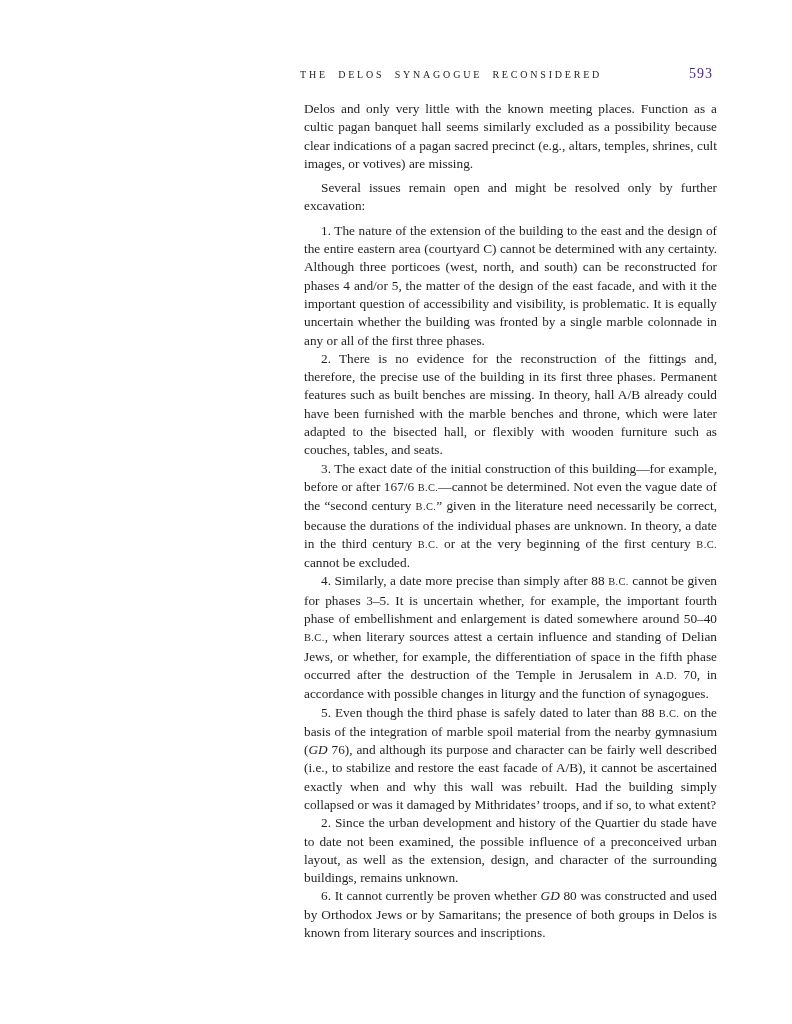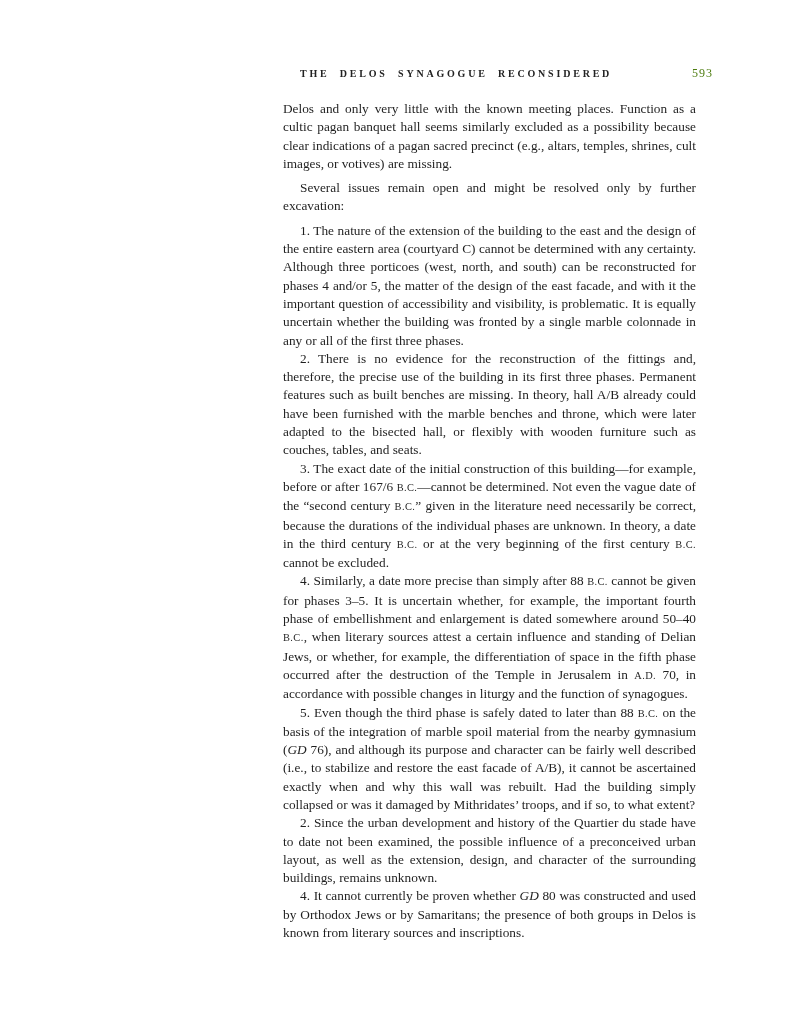--- a/index.html
+++ b/index.html
@@ -22,32 +22,32 @@
     left: 300px;
     width: 413px;
     display: flex;
     justify-content: space-between;
     align-items: baseline;
   }
   .running-title {
     font-size: 10px;
     letter-spacing: 2.8px;
     word-spacing: 5px;
-    font-weight: bold;
+    font-weight: normal;
     color: #222222;
   }
   .page-number {
-    font-size: 12px;
+    font-size: 14px;
     letter-spacing: 1px;
-    color: #4d7c0f;
+    color: #4c1d95;
   }
   .body-text {
     position: absolute;
     top: 100px;
-    left: 283px;
+    left: 304px;
     width: 413px;
     font-size: 13.3px;
     line-height: 18.3px;
     text-align: justify;
     hyphens: auto;
     -webkit-hyphens: auto;
     color: #1f1f1f;
   }
   .body-text p {
     margin: 0;
@@ -68,15 +68,15 @@
   </div>
   <div class="body-text">
       <p class=""><span>Delos and only very little with the known meeting places. Function as a cultic pagan banquet hall seems similarly excluded as a possibility because clear indications of a pagan sacred precinct (e.g., altars, temples, shrines, cult images, or votives) are missing.</span></p>
       <p class="indent space-before"><span>Several issues remain open and might be resolved only by further excavation:</span></p>
       <p class="indent space-before"><span>1. The nature of the extension of the building to the east and the design of the entire eastern area (courtyard C) cannot be determined with any certainty. Although three porticoes (west, north, and south) can be reconstructed for phases 4 and/or 5, the matter of the design of the east facade, and with it the important question of accessibility and visibility, is problematic. It is equally uncertain whether the building was fronted by a single marble colonnade in any or all of the first three phases.</span></p>
       <p class="indent"><span>2. There is no evidence for the reconstruction of the fittings and, therefore, the precise use of the building in its first three phases. Permanent features such as built benches are missing. In theory, hall A/B already could have been furnished with the marble benches and throne, which were later adapted to the bisected hall, or flexibly with wooden furniture such as couches, tables, and seats.</span></p>
       <p class="indent"><span>3. The exact date of the initial construction of this building—for example, before or after 167/6 </span><span class="seg-sc">B.C.</span><span>—cannot be determined. Not even the vague date of the “second century </span><span class="seg-sc">B.C.</span><span>” given in the literature need necessarily be correct, because the durations of the individual phases are unknown. In theory, a date in the third century </span><span class="seg-sc">B.C.</span><span> or at the very beginning of the first century </span><span class="seg-sc">B.C.</span><span> cannot be excluded.</span></p>
       <p class="indent"><span>4. Similarly, a date more precise than simply after 88 </span><span class="seg-sc">B.C.</span><span> cannot be given for phases 3–5. It is uncertain whether, for example, the important fourth phase of embellishment and enlargement is dated somewhere around 50–40 </span><span class="seg-sc">B.C.</span><span>, when literary sources attest a certain influence and standing of Delian Jews, or whether, for example, the differentiation of space in the fifth phase occurred after the destruction of the Temple in Jerusalem in </span><span class="seg-sc">A.D.</span><span> 70, in accordance with possible changes in liturgy and the function of synagogues.</span></p>
       <p class="indent"><span>5. Even though the third phase is safely dated to later than 88 </span><span class="seg-sc">B.C.</span><span> on the basis of the integration of marble spoil material from the nearby gymnasium (</span><span class="seg-italic">GD</span><span> 76), and although its purpose and character can be fairly well described (i.e., to stabilize and restore the east facade of A/B), it cannot be ascertained exactly when and why this wall was rebuilt. Had the building simply collapsed or was it damaged by Mithridates’ troops, and if so, to what extent?</span></p>
       <p class="indent"><span>2. Since the urban development and history of the Quartier du stade have to date not been examined, the possible influence of a preconceived urban layout, as well as the extension, design, and character of the surrounding buildings, remains unknown.</span></p>
-      <p class="indent"><span>4. It cannot currently be proven whether </span><span class="seg-italic">GD</span><span> 80 was constructed and used by Orthodox Jews or by Samaritans; the presence of both groups in Delos is known from literary sources and inscriptions.</span></p>
+      <p class="indent"><span>6. It cannot currently be proven whether </span><span class="seg-italic">GD</span><span> 80 was constructed and used by Orthodox Jews or by Samaritans; the presence of both groups in Delos is known from literary sources and inscriptions.</span></p>
     </div>
 </div>
 
 </body></html>

